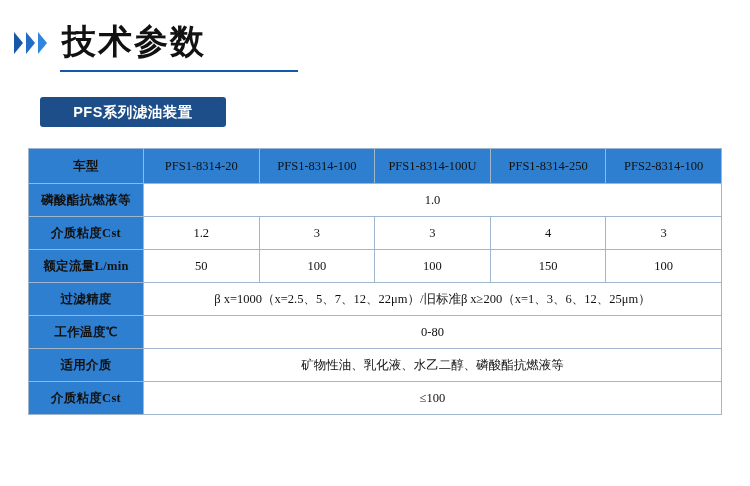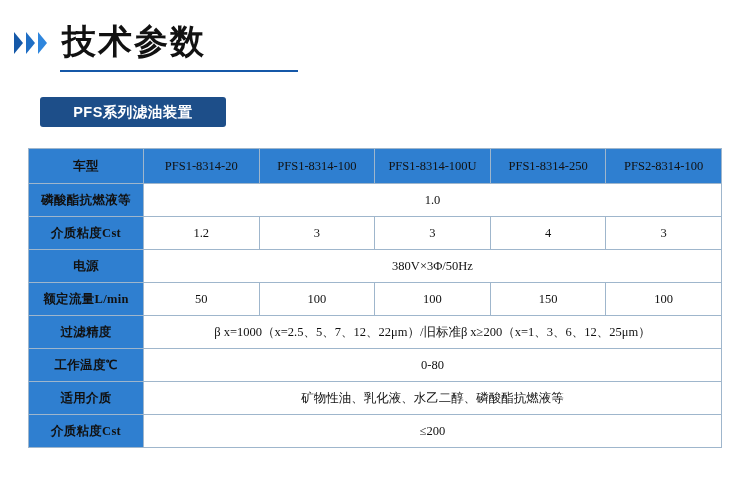--- a/index.html
+++ b/index.html
@@ -163,24 +163,20 @@
 
         <tr>
           <td class="rowhead">介质粘度Cst</td>
           <td class="tall">1.2</td>
           <td class="tall">3</td>
           <td class="tall">3</td>
           <td class="tall">4</td>
           <td class="tall">3</td>
         </tr>
 
-        <tr>
-          <td class="rowhead">电源</td>
-          <td colspan="5" class="tall">380V×3Φ/50Hz</td>
-        </tr>
 
         <tr>
           <td class="rowhead">额定流量L/min</td>
           <td class="tall">50</td>
           <td class="tall">100</td>
           <td class="tall">100</td>
           <td class="tall">150</td>
           <td class="tall">100</td>
         </tr>
 
@@ -194,19 +190,19 @@
           <td colspan="5" class="tall">0-80</td>
         </tr>
 
         <tr>
           <td class="rowhead">适用介质</td>
           <td colspan="5" class="tall">矿物性油、乳化液、水乙二醇、磷酸酯抗燃液等</td>
         </tr>
 
         <tr>
           <td class="rowhead">介质粘度Cst</td>
-          <td colspan="5" class="tall">≤200</td>
+          <td colspan="5" class="tall">≤100</td>
         </tr>
       </tbody>
     </table>
   </div>
 
 </div>
 
 </body></html>

